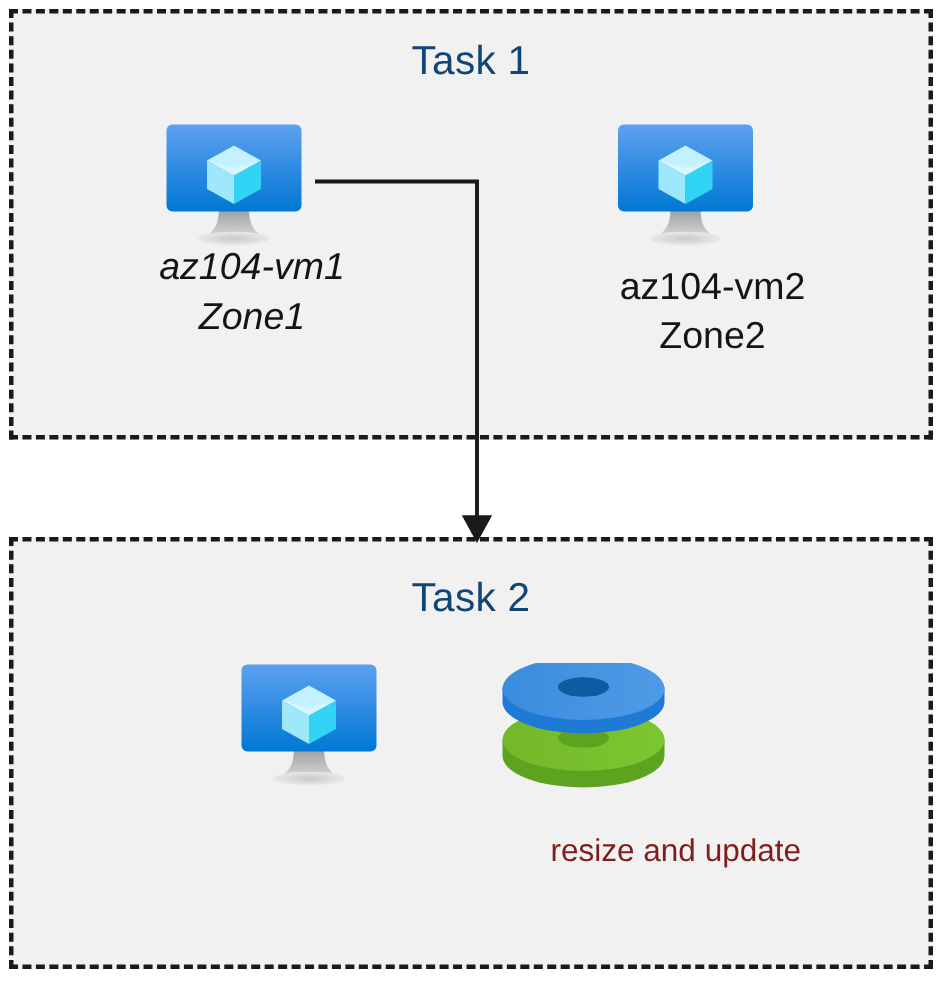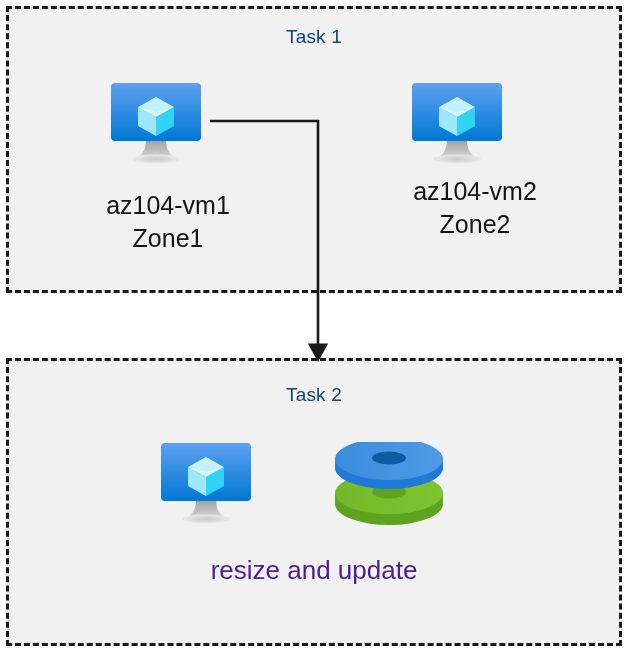--- a/index.html
+++ b/index.html
@@ -29,50 +29,50 @@
     box-sizing: border-box;
   }
   #task1-box { left: 6px;  top: 6px;   width: 616px; height: 287px; }
   #task2-box { left: 6px;  top: 358px; width: 616px; height: 288px; }
 
   .task-title {
     position: absolute;
     width: 100%;
     text-align: center;
     color: #0f4675;
-    font-size: 19px;
+    font-size: 27px;
     font-weight: 400;
     letter-spacing: 0.2px;
     line-height: 1;
     user-select: none;
   }
   #task1-title { top: 27px; }
   #task2-title { top: 385px; }
 
   
   .node-label {
     position: absolute;
     text-align: center;
     color: #141414;
     font-size: 25px;
     line-height: 1.32;
     white-space: pre-line;
     user-select: none;
   }
-  #vm1-label { left: 63px;  top: 189px; width: 210px; }
+  #vm1-label { left: 63px;  top: 162px; width: 210px; font-style: italic; }
   #vm2-label { left: 370px; top: 175px; width: 210px; text-align: center; }
 
   #resize-label {
     position: absolute;
     left: 94px;
     top: 555px;
     width: 440px;
-    text-align: center;
-    color: #4c1d95;
-    font-size: 26px;
+    text-align: right;
+    color: #7f1d1d;
+    font-size: 21px;
     line-height: 1.2;
     user-select: none;
   }
 
   
   .icon {
     position: absolute;
   }
   #vm1-icon   { left: 108px; top: 80px;  width: 104px; height: 88px; }
   #vm2-icon   { left: 409px; top: 80px;  width: 104px; height: 88px; }

